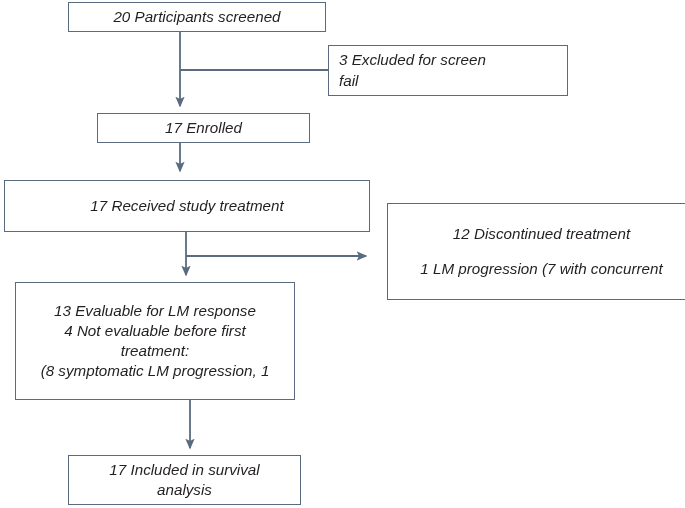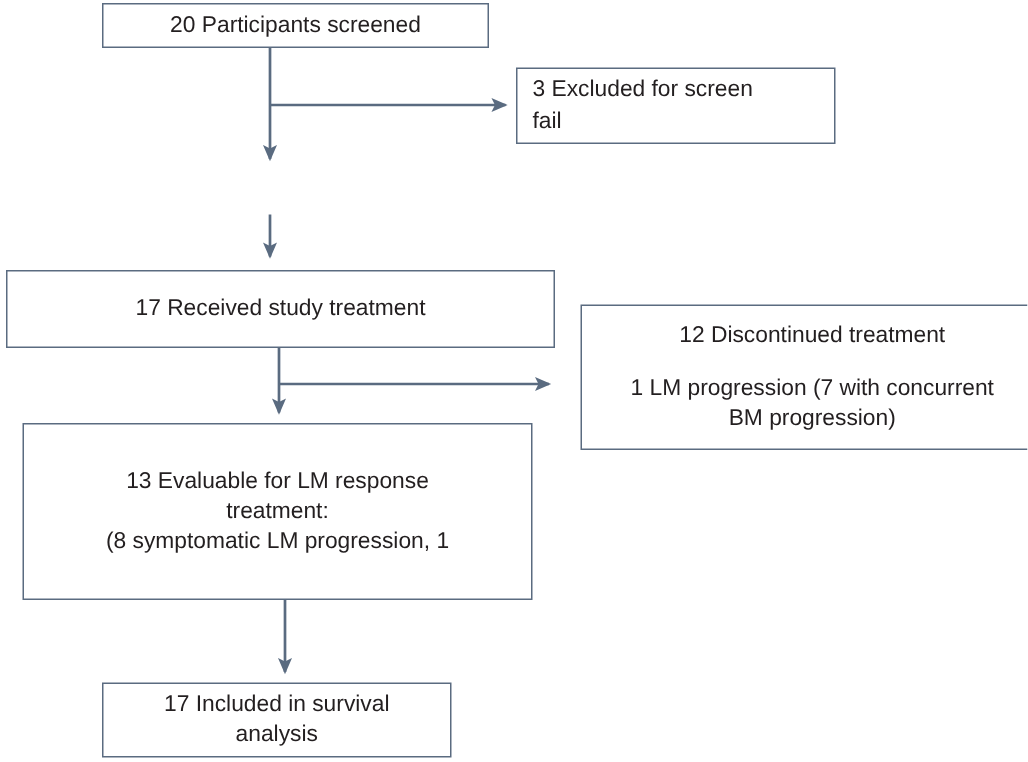--- a/index.html
+++ b/index.html
@@ -24,20 +24,21 @@
     font-size: 15.2px;
     line-height: 1.33;
     display: flex;
     flex-direction: column;
     justify-content: center;
     z-index: 2;
   }
   .node .line {
     display: block;
     white-space: pre;
+    font-style: italic;
   }
   .center { text-align: center; align-items: center; }
   .left   { text-align: left; align-items: flex-start; padding-left: 10px; }
   .blank-line { height: 0.95em; }
 
   .conn {
     position: absolute;
     z-index: 1;
     pointer-events: none;
   }
@@ -77,39 +78,42 @@
       <g>
         <path d="M190,400 L190,448" stroke="#5a6b80" stroke-width="1.8" fill="none" marker-end="url(#arrowhead)"></path>
       </g>
     </svg>
   </div>
 
   <div class="node center" style="left:68px; top:2px; width:258px; height:30px;">
     <span class="line">20 Participants screened</span>
   </div>
 
-  <div class="node left" style="left:344px; top:45px; width:213px; height:51px;">
+  <div class="node left" style="left:328px; top:45px; width:240px; height:51px;">
     <span class="line">3 Excluded for screen</span>
     <span class="line">fail</span>
   </div>
 
+  <div class="node center" style="left:97px; top:113px; width:213px; height:30px;">
+    <span class="line">17 Enrolled</span>
+  </div>
 
   <div class="node center" style="left:4px; top:180px; width:366px; height:52px;">
     <span class="line">17 Received study treatment</span>
   </div>
 
   <div class="node center" style="left:387px; top:203px; width:309px; height:97px;">
     <span class="line">12 Discontinued treatment</span>
     <span class="line blank-line"></span>
     <span class="line">1 LM progression (7 with concurrent</span>
-    <span class="line">BM progression)</span>
   </div>
 
-  <div class="node center" style="left:15px; top:282px; width:340px; height:118px;">
+  <div class="node center" style="left:15px; top:282px; width:280px; height:118px;">
     <span class="line">13 Evaluable for LM response</span>
+    <span class="line">4 Not evaluable before first</span>
     <span class="line">treatment:</span>
     <span class="line">(8 symptomatic LM progression, 1</span>
   </div>
 
   <div class="node center" style="left:68px; top:455px; width:233px; height:50px;">
     <span class="line">17 Included in survival</span>
     <span class="line">analysis</span>
   </div>
 
 </div>

